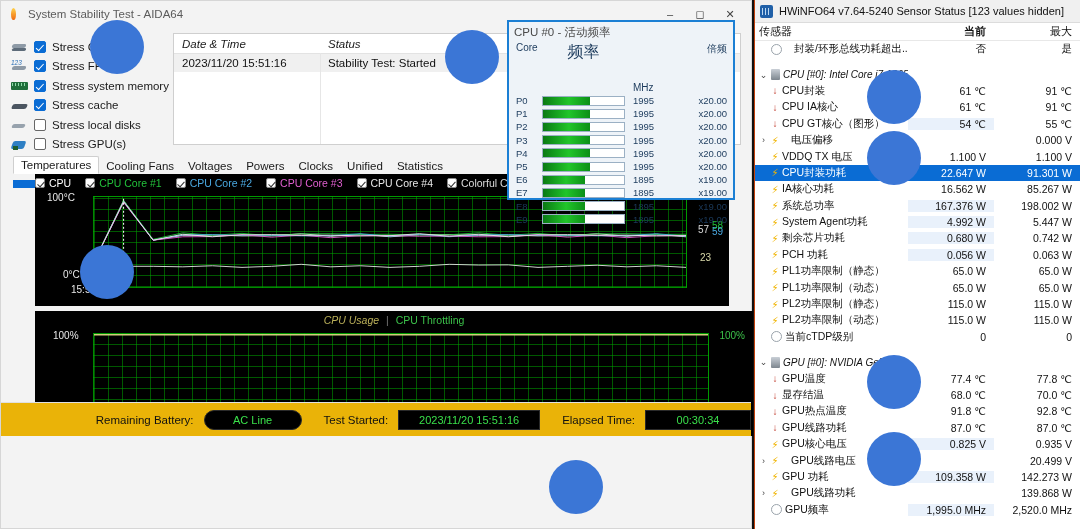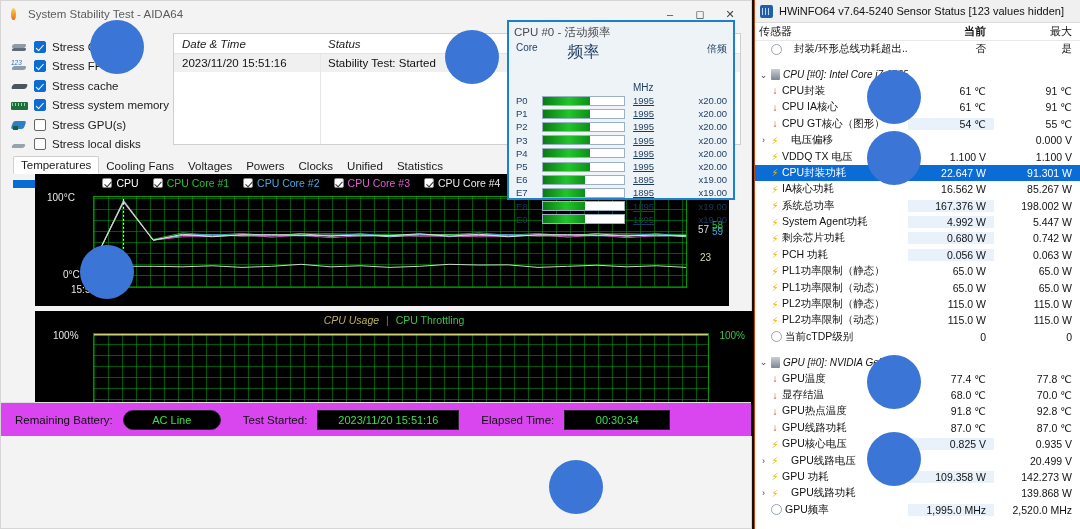--- a/index.html
+++ b/index.html
@@ -49,50 +49,50 @@
   .tab{font-size:11.5px;color:#1a1a1a;padding:2px 7px 2px 7px;white-space:nowrap;}
   .tab.active{background:#fff;border:1px solid #cfcfcf;border-bottom:1px solid #fff;border-radius:2px 2px 0 0;}
 
   #charts{margin-top:0px;display:flex;}
   #chart-sidebar{width:24px;background:#f3f3f3;position:relative;}
   #chart-sidebar .selbar{position:absolute;left:2px;top:6px;width:22px;height:8px;background:#0a6cd4;}
   .chartbox{background:#000;position:relative;overflow:hidden;}
   #chart-temp{width:694px;height:132px;}
   #chart-usage{width:718px;height:125px;margin-top:5px;margin-left:24px;}
 
-  .legend{position:absolute;top:3px;left:0;width:100%;display:flex;justify-content:center;gap:14px;font-size:10.5px;}
+  .legend{position:absolute;top:3px;left:0;width:100%;display:flex;gap:14px;font-size:10.5px;}
   .legend .li{display:flex;align-items:center;gap:4px;}
   .legend .lc{width:10px;height:10px;background:#fff;border:1px solid #888;border-radius:2px;position:relative;box-sizing:border-box;}
   .legend .lc:after{content:"";position:absolute;left:2.5px;top:0.5px;width:3px;height:6px;border:solid #333;border-width:0 1.5px 1.5px 0;transform:rotate(42deg);}
 
   .plot{position:absolute;background:
       repeating-linear-gradient(90deg,rgba(0,160,0,.55) 0 1px,transparent 1px 14px),
       repeating-linear-gradient(0deg,rgba(0,160,0,.55) 0 1px,transparent 1px 11px),
       #000;
       border:1px solid rgba(0,170,0,.8);box-sizing:border-box;}
   .axlab{position:absolute;color:#e8e8e8;font-size:10px;}
   .vallab{position:absolute;font-size:10px;}
 
-  #statusbar{position:absolute;left:0;bottom:0;width:100%;height:34px;display:flex;align-items:center;gap:10px;padding-left:14px;box-sizing:border-box;background:#d946ef;border-top:1px solid #e0e0e0;}
+  #statusbar{position:absolute;left:0;bottom:0;width:100%;height:34px;display:flex;align-items:center;gap:10px;padding-left:14px;box-sizing:border-box;background:#eab308;border-top:1px solid #e0e0e0;justify-content:flex-end;}
   #statusbar .lbl{font-size:11.5px;color:#111;}
   #statusbar .led{background:#000;color:#3ae04a;font-size:11px;padding:3px 10px;min-width:60px;text-align:center;border:1px solid #2a2a2a;}
 
   
   #cpuwin{position:absolute;left:507px;top:20px;width:228px;height:180px;background:#eef3f8;border:2px solid #1b7fd4;box-sizing:border-box;}
   #cpuwin .ctitle{font-size:11.5px;color:#4a4a4a;padding:3px 0 2px 5px;}
   #cpuwin .chdr{display:flex;font-size:10px;color:#1b3a5c;padding:0 6px 1px 7px;}
   #cpuwin .chdr .h-core{width:26px;}
   #cpuwin .chdr .h-freq{flex:1;text-align:center;font-size:16px;}
   #cpuwin .chdr .h-mhz{width:48px;text-align:left;padding-left:8px;margin-top:40px;}
   #cpuwin .chdr .h-mult{width:46px;text-align:right;}
   .crow{display:flex;align-items:center;font-size:9.5px;color:#1b3a5c;height:13.2px;padding:0 6px 0 7px;}
   .crow .c-core{width:26px;}
   .crow .c-bar{flex:1;height:10px;background:#fff;border:1px solid #9bb0c4;box-sizing:border-box;position:relative;}
   .crow .c-bar i{position:absolute;left:0;top:0;bottom:0;background:linear-gradient(90deg,#0a7a14,#21c52a 55%,#0d8f17);}
-  .crow .c-mhz{width:48px;text-align:left;padding-left:8px;text-decoration:underline;}
+  .crow .c-mhz{width:48px;text-align:left;padding-left:8px;}
   .crow .c-mult{width:46px;text-align:right;}
 
   
   #hw{position:absolute;left:754px;top:0;width:326px;height:529px;background:#fff;border-left:1px solid #c2410c;box-sizing:border-box;}
   #hw-title{height:22px;display:flex;align-items:center;gap:6px;padding-left:5px;background:#f0f0f0;border-bottom:1px solid #dcdcdc;}
   #hw-title .hico{width:13px;height:13px;background:#2060a8;border-radius:2px;position:relative;}
   #hw-title .hico:after{content:"";position:absolute;left:2px;top:3px;width:9px;height:7px;background:repeating-linear-gradient(90deg,#bcd8f2 0 1px,#2060a8 1px 3px);}
   #hw-title .htxt{font-size:11px;color:#111;white-space:nowrap;}
   #hw-hdr{display:flex;height:17px;align-items:center;font-size:11px;color:#111;border-bottom:1px solid #e8e8e8;}
   #hw-hdr .n{flex:1;padding-left:4px;}
@@ -145,48 +145,48 @@
           </div>
           <div class="srow">
             <span class="sic ic-fpu">
                 <i></i>
                 <i style="left:0;top:-1px;color:#2a6fb5;font-size:6.5px;">123</i>
               </span>
             <span class="cbx on"></span>
             <span class="slabel">Stress FPU</span>
           </div>
           <div class="srow">
+            <span class="sic ic-mem">
+                <i></i>
+                <i></i>
+              </span>
+            <span class="cbx on"></span>
+            <span class="slabel">Stress system memory</span>
+          </div>
+          <div class="srow">
             <span class="sic ic-cache">
                 <i></i>
               </span>
             <span class="cbx on"></span>
             <span class="slabel">Stress cache</span>
           </div>
           <div class="srow">
-            <span class="sic ic-mem">
-                <i></i>
+            <span class="sic ic-disk">
                 <i></i>
               </span>
-            <span class="cbx on"></span>
-            <span class="slabel">Stress system memory</span>
+            <span class="cbx"></span>
+            <span class="slabel">Stress local disks</span>
           </div>
           <div class="srow">
             <span class="sic ic-gpu">
                 <i></i>
                 <i></i>
               </span>
             <span class="cbx"></span>
             <span class="slabel">Stress GPU(s)</span>
-          </div>
-          <div class="srow">
-            <span class="sic ic-disk">
-                <i></i>
-              </span>
-            <span class="cbx"></span>
-            <span class="slabel">Stress local disks</span>
           </div>
         </div>
 
         <div id="logtable">
           <div class="hdr">
             <span class="c1">Date &amp; Time</span>
             <span class="c2">Status</span>
           </div>
           <div class="row">
             <span class="c1">2023/11/20 15:51:16</span>

